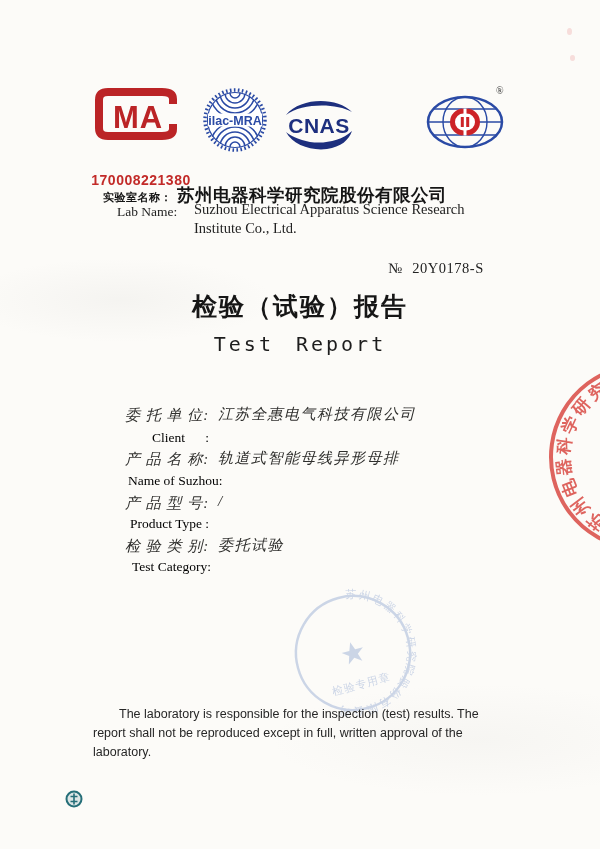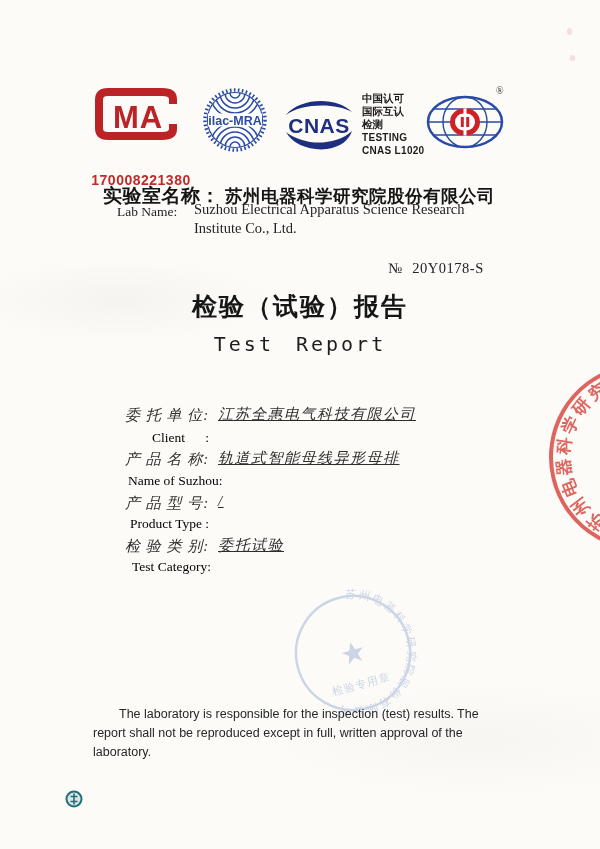--- a/index.html
+++ b/index.html
@@ -18,21 +18,21 @@
     font-family:"Liberation Sans",sans-serif;font-weight:bold;font-size:14px;
     color:#c22a28;letter-spacing:.5px;margin-top:24px;}
   .acc-text{left:362px;top:92px;font-family:"Liberation Sans",sans-serif;
     font-weight:bold;font-size:10.5px;line-height:13px;color:#1c1c1c;}
   .acc-text .en{font-size:10px;letter-spacing:.3px;}
   .reg-mark{left:496px;top:85px;font-size:10px;color:#333;font-family:"Liberation Serif",serif;}
 
   
   .lab-row{left:103px;top:183px;display:flex;align-items:baseline;
     font-family:"Liberation Sans",sans-serif;font-weight:bold;color:#151515;}
-  .lab-label{font-size:19px;letter-spacing:.5px;}
+  .lab-label{font-size:11px;letter-spacing:.5px;}
   .lab-name{font-size:17.5px;margin-left:5px;letter-spacing:.5px;}
   .lab-en-label{left:117px;top:204px;font-size:13.5px;}
   .lab-en-1{left:194px;top:201px;font-size:14.5px;}
   .lab-en-2{left:194px;top:220px;font-size:14.5px;}
 
   
   .report-no{left:388px;top:260px;font-size:14.5px;letter-spacing:.5px;}
   .report-no .num{margin-left:10px;}
 
   
@@ -40,21 +40,21 @@
     font-family:"Liberation Sans",sans-serif;font-weight:bold;font-size:25px;
     letter-spacing:2px;color:#161616;}
   .title-en{left:0;right:0;top:332px;text-align:center;
     font-family:"DejaVu Sans Mono",monospace;font-size:20px;color:#1d1d1d;letter-spacing:3px;}
   .title-en .w2{margin-left:22px;}
 
   
   .f-label{font-family:"Liberation Serif",serif;font-style:italic;font-size:15px;
     color:#30302e;letter-spacing:1px;}
   .f-value{font-family:"Liberation Serif",serif;font-style:italic;font-size:15px;
-    color:#2e2e2c;letter-spacing:1.5px;text-decoration:underline;}
+    color:#2e2e2c;letter-spacing:1.5px;}
   .f-sub{font-family:"Liberation Serif",serif;font-size:13.5px;color:#000000;}
 
   
   .disc-zh{left:68px;top:648px;width:478px;font-family:"Liberation Serif",serif;
     font-style:italic;font-size:15.5px;line-height:23px;color:#2f2f2d;
     text-indent:30px;letter-spacing:1px;}
   .disc-en{left:93px;top:705px;width:414px;font-family:"Liberation Sans",sans-serif;
     font-size:12.5px;line-height:19px;color:#262626;text-indent:26px;}
 
   
@@ -97,27 +97,20 @@
     <rect x="5" y="25.5" width="54" height="13" fill="#ffffff"></rect>
     <text x="32" y="36.5" text-anchor="middle" font-family="Liberation Sans, sans-serif" font-weight="bold" font-size="12.5" fill="#2a4aa5">ilac-MRA</text>
   </svg>
 
   <svg class="abs" style="left:281px;top:96px;" width="76" height="54" viewBox="0 0 76 54">
     <path d="M5 19 C 20 1, 56 1, 71 16 C 55 7, 21 7, 5 19 Z" fill="#1d2f7e"></path>
     <text x="38" y="37" text-anchor="middle" font-family="Liberation Sans, sans-serif" font-weight="bold" font-size="21" fill="#1d2f7e" letter-spacing="0.5">CNAS</text>
     <path d="M5 36 C 12 49, 30 55, 46 53 C 60 51, 68 44, 71 35 C 58 47, 36 49, 21 44 C 13 41, 8 39, 5 36 Z" fill="#1d2f7e"></path>
   </svg>
 
-  <div class="abs acc-text">
-    <div>中国认可</div>
-    <div>国际互认</div>
-    <div>检测</div>
-    <div class="en">TESTING</div>
-    <div class="en">CNAS L1020</div>
-  </div>
 
   <svg class="abs" style="left:424px;top:93px;" width="82" height="58" viewBox="0 0 82 58">
     <ellipse cx="41" cy="29" rx="37" ry="25" fill="none" stroke="#2a4aa5" stroke-width="2.5"></ellipse>
     <ellipse cx="41" cy="29" rx="22" ry="25" fill="none" stroke="#2a4aa5" stroke-width="1.4"></ellipse>
     <line x1="10" y1="16" x2="72" y2="16" stroke="#2a4aa5" stroke-width="1.4"></line>
     <line x1="4" y1="29" x2="78" y2="29" stroke="#2a4aa5" stroke-width="1.4"></line>
     <line x1="10" y1="42" x2="72" y2="42" stroke="#2a4aa5" stroke-width="1.4"></line>
     <circle cx="41" cy="29" r="13.5" fill="#ffffff"></circle>
     <path d="M39.5 15.5 a13.5 13.5 0 0 0 0 27 v-5 a8.5 8.5 0 0 1 0 -17 z" fill="#cd2327"></path>
     <path d="M42.5 15.5 a13.5 13.5 0 0 1 0 27 v-5 a8.5 8.5 0 0 0 0 -17 z" fill="#cd2327"></path>

